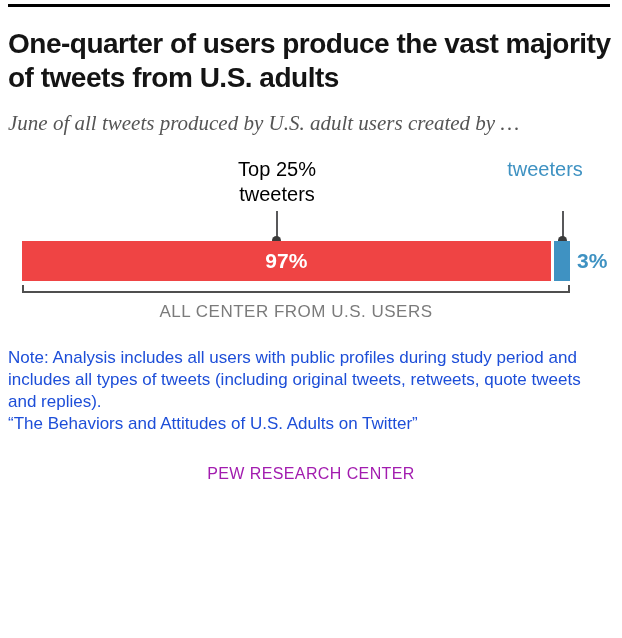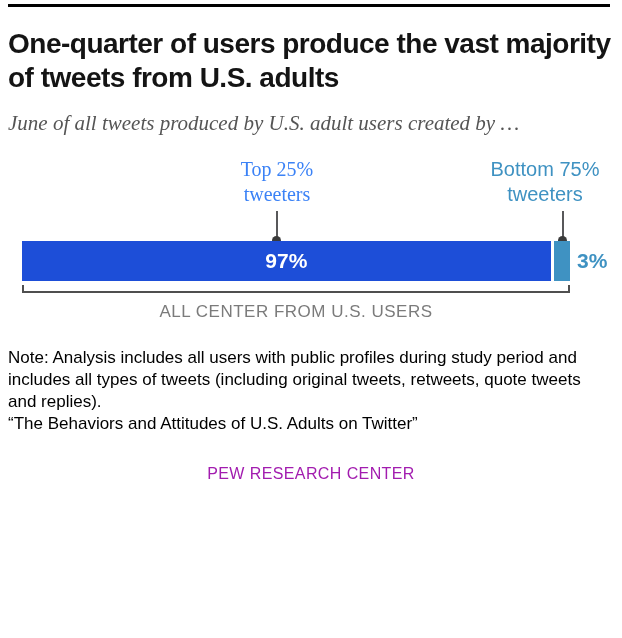--- a/index.html
+++ b/index.html
@@ -58,57 +58,56 @@
     border-left:2px solid #4f4f4f;border-right:2px solid #4f4f4f;border-bottom:2px solid #4f4f4f;
   }
   .axis-label{
     position:absolute;left:14px;top:147px;width:548px;
     text-align:center;font-size:17px;letter-spacing:0.5px;color:#7b7b7b;
     white-space:nowrap;
   }
 
   .notes{
     margin-top:22px;max-width:604px;
-    font-size:17px;line-height:22px;color:#000000;
+    font-size:17px;line-height:22px;color:#1d4ed8;
   }
   .notes p{margin:0;}
   .brand{
     margin:30px 0 0 0;
     font-size:16px;font-weight:400;letter-spacing:0.4px;color:#a21caf;text-align:center;
   }
 </style>
 </head>
 <body>
 
 <div class="page">
   <div class="rule rule-top"></div>
 
   <div class="content">
     <h1 class="title">One-quarter of users produce the vast majority of tweets from U.S. adults</h1>
     <p class="subtitle">June of all tweets produced by U.S. adult users created by …</p>
 
     <div class="chart">
 
-      <div class="callout callout-top" style="color: #3b82f6; font-family: Liberation Serif, serif;">
+      <div class="callout callout-top" style="color: #000000;">
         <div>Top 25%</div>
         <div>tweeters</div>
       </div>
 
       <div class="callout callout-bottom" style="color: rgb(63, 146, 194);">
-        <div>Bottom 75%</div>
         <div>tweeters</div>
       </div>
 
       <div class="leader leader-top"></div>
       <div class="leader leader-bottom"></div>
       <div class="leader-dot dot-top"></div>
       <div class="leader-dot dot-bottom"></div>
 
       <div class="bar">
-        <div class="seg" style="flex-grow: 97; flex-basis: 0px; background-color: #1d4ed8;">
+        <div class="seg" style="flex-grow: 97; flex-basis: 0px; background-color: #ef4444;">
           <span class="seg-label">97%</span>
         </div>
         <div class="seg" style="flex-grow: 3; flex-basis: 0px; background-color: rgb(63, 146, 194);"></div>
       </div>
 
       <div class="outside-label" style="color: rgb(63, 146, 194);">3%</div>
 
       <div class="bracket"></div>
       <div class="axis-label">ALL CENTER FROM U.S. USERS</div>
     </div>

